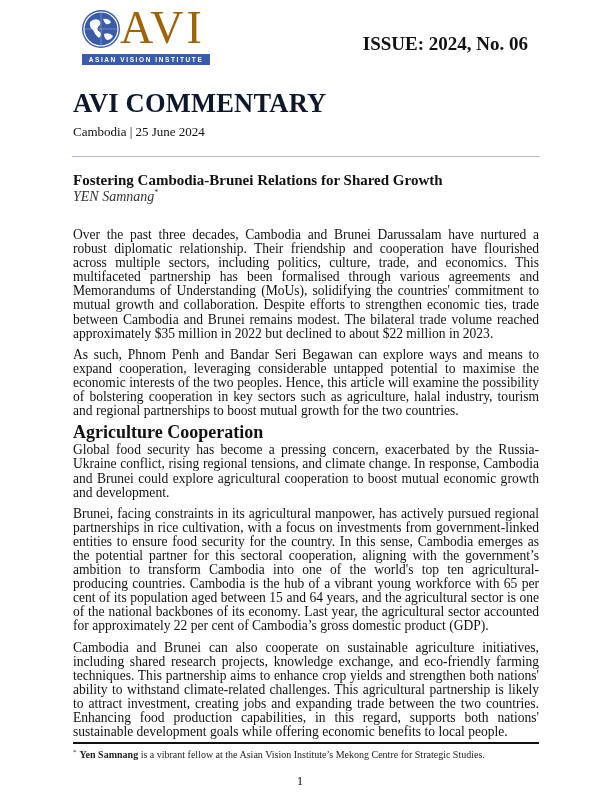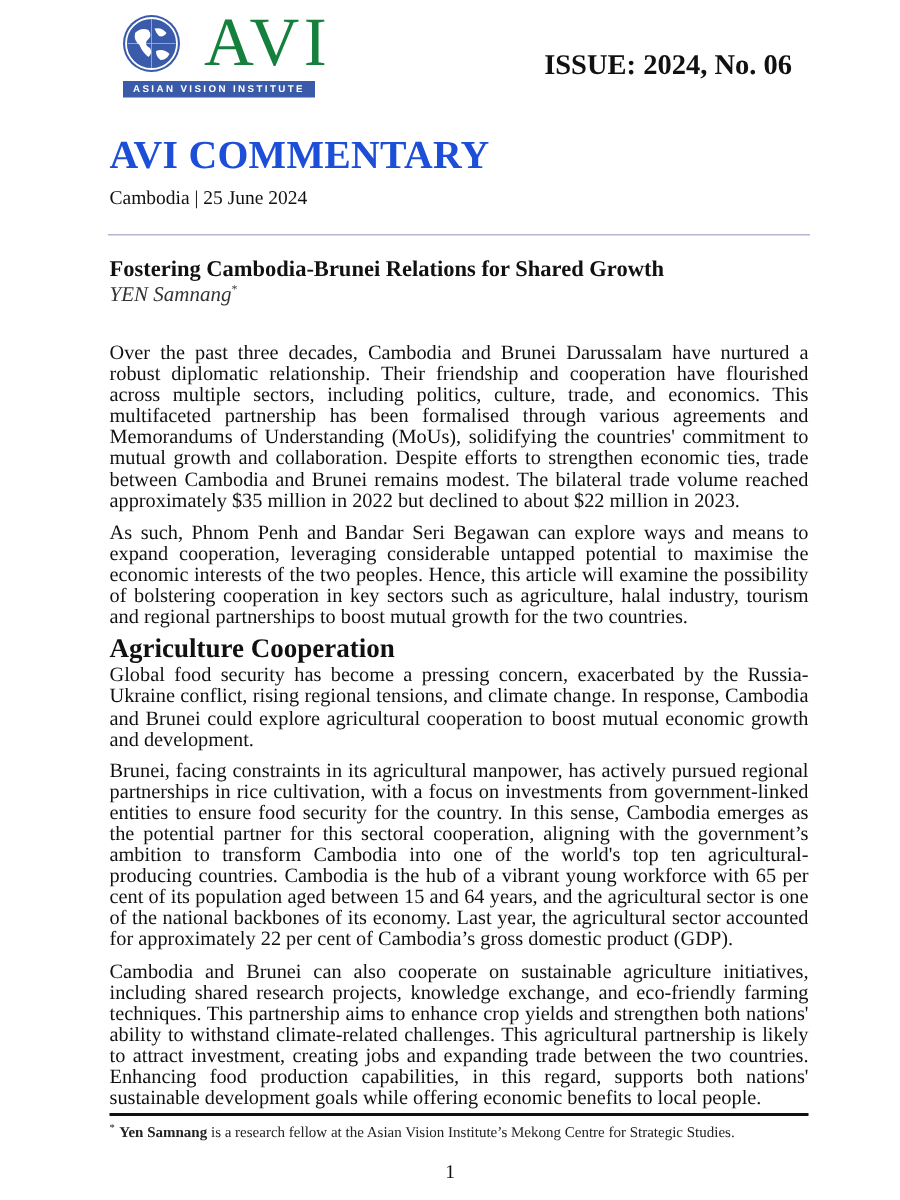--- a/index.html
+++ b/index.html
@@ -1,22 +1,22 @@
 <!DOCTYPE html>
 <html><head>
 <meta charset="utf-8">
 <style>
   html, body { margin: 0; padding: 0; background: #ffffff; }
   body { width: 600px; height: 800px; position: relative; overflow: hidden; font-family: "Liberation Serif", serif; color: #111; }
   .logo { position: absolute; left: 82px; top: 8px; width: 130px; height: 60px; }
   .globe { position: absolute; left: 0; top: 2px; width: 38px; height: 38px; border-radius: 50%; background: #3a5ba9; overflow: hidden; }
-  .logo-letters { position: absolute; left: 38px; top: -4px; font-family: "Liberation Serif", serif; font-size: 46px; color: #15803d; letter-spacing: 3px; line-height: 48px; margin-left: 16px; }
+  .logo-letters { position: absolute; left: 38px; top: -4px; font-family: "Liberation Serif", serif; font-size: 46px; color: #a16207; letter-spacing: 3px; line-height: 48px; }
   .logo-bar { position: absolute; left: 0; top: 46px; width: 128px; height: 11px; background: #3a5ba9; color: #fff; font-family: "Liberation Sans", sans-serif; font-size: 6.5px; font-weight: bold; letter-spacing: 1.6px; text-align: center; line-height: 11px; }
   .issue { position: absolute; right: 72px; top: 33px; font-size: 19px; font-weight: bold; }
-  .series-title { position: absolute; left: 73px; top: 88px; font-size: 26.5px; font-weight: bold; color: #1d4ed8; letter-spacing: 0.2px; }
+  .series-title { position: absolute; left: 73px; top: 88px; font-size: 26.5px; font-weight: bold; color: #0f172a; letter-spacing: 0.2px; }
   .dateline { position: absolute; left: 73px; top: 124px; font-size: 13px; font-weight: normal; }
   .sep { position: absolute; left: 72px; top: 156px; width: 468px; height: 1px; background: #b4b6cf; }
   .title { position: absolute; left: 73px; top: 172px; font-size: 15px; font-weight: bold; }
   .author { position: absolute; left: 73px; top: 188px; font-size: 14px; font-style: italic; color: #333; }
   .author sup { font-size: 8px; font-style: normal; }
   .body { position: absolute; left: 73px; top: 228px; width: 466px; font-size: 13.55px; line-height: 14.1px; text-align: justify; }
   .body p { margin: 0 0 7px 0; }
   .body h3 { font-size: 18px; font-weight: bold; margin: 2px 0 4px 0; }
   .fn-rule { position: absolute; left: 73px; top: 742px; width: 466px; height: 1.5px; background: #111; }
   .footnote { position: absolute; left: 73px; top: 748px; font-size: 10px; color: #222; }
@@ -56,16 +56,16 @@
   <p>Over the past three decades, Cambodia and Brunei Darussalam have nurtured a robust diplomatic relationship. Their friendship and cooperation have flourished across multiple sectors, including politics, culture, trade, and economics. This multifaceted partnership has been formalised through various agreements and Memorandums of Understanding (MoUs), solidifying the countries' commitment to mutual growth and collaboration. Despite efforts to strengthen economic ties, trade between Cambodia and Brunei remains modest. The bilateral trade volume reached approximately $35 million in 2022 but declined to about $22 million in 2023.</p>
   <p>As such, Phnom Penh and Bandar Seri Begawan can explore ways and means to expand cooperation, leveraging considerable untapped potential to maximise the economic interests of the two peoples. Hence, this article will examine the possibility of bolstering cooperation in key sectors such as agriculture, halal industry, tourism and regional partnerships to boost mutual growth for the two countries.</p>
   <h3>Agriculture Cooperation</h3>
   <p>Global food security has become a pressing concern, exacerbated by the Russia-Ukraine conflict, rising regional tensions, and climate change. In response, Cambodia and Brunei could explore agricultural cooperation to boost mutual economic growth and development.</p>
   <p>Brunei, facing constraints in its agricultural manpower, has actively pursued regional partnerships in rice cultivation, with a focus on investments from government-linked entities to ensure food security for the country. In this sense, Cambodia emerges as the potential partner for this sectoral cooperation, aligning with the government’s ambition to transform Cambodia into one of the world's top ten agricultural-producing countries. Cambodia is the hub of a vibrant young workforce with 65 per cent of its population aged between 15 and 64 years, and the agricultural sector is one of the national backbones of its economy. Last year, the agricultural sector accounted for approximately 22 per cent of Cambodia’s gross domestic product (GDP).</p>
   <p>Cambodia and Brunei can also cooperate on sustainable agriculture initiatives, including shared research projects, knowledge exchange, and eco-friendly farming techniques. This partnership aims to enhance crop yields and strengthen both nations' ability to withstand climate-related challenges. This agricultural partnership is likely to attract investment, creating jobs and expanding trade between the two countries. Enhancing food production capabilities, in this regard, supports both nations' sustainable development goals while offering economic benefits to local people.</p>
 </div>
 
 <div class="fn-rule"></div>
 <div class="footnote">
-  <sup>*</sup><b>Yen Samnang</b><span> is a research fellow at the Asian Vision Institute’s Mekong Centre for Strategic Studies.</span>
+  <sup>*</sup><b>Yen Samnang</b><span> is a vibrant fellow at the Asian Vision Institute’s Mekong Centre for Strategic Studies.</span>
 </div>
 
 <div class="page-num">1</div>
 
 </body></html>

